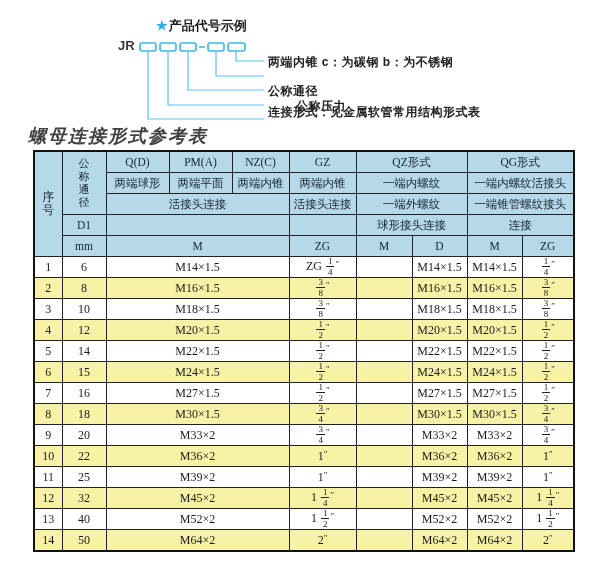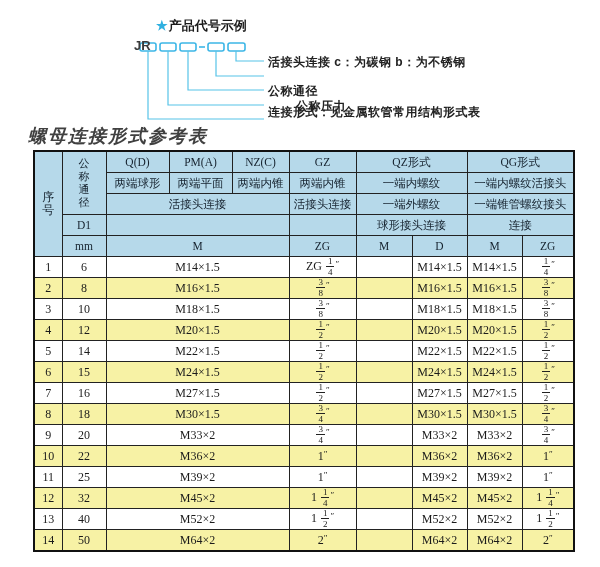--- a/index.html
+++ b/index.html
@@ -5,21 +5,21 @@
   html,body{margin:0;padding:0;}
   body{
     width:600px;height:567px;position:relative;background:#ffffff;
     font-family:"Liberation Sans",sans-serif;color:#1a1a1a;overflow:hidden;
   }
   
   .diagram{position:absolute;left:0;top:0;width:600px;height:130px;}
   .diagram-svg{position:absolute;left:0;top:0;}
   .code-heading{position:absolute;left:112px;top:17px;font-size:13px;font-weight:bold;color:#1a1a1a;white-space:nowrap;margin-left:44px;}
   .code-heading .star{color:#2fb0e0;margin-right:1px;}
-  .code-prefix{position:absolute;left:118px;top:38px;font-size:13px;font-weight:bold;color:#3a3a3a;font-family:"Liberation Sans",sans-serif;margin-left:16px;}
+  .code-prefix{position:absolute;left:118px;top:38px;font-size:13px;font-weight:bold;color:#3a3a3a;font-family:"Liberation Sans",sans-serif;}
   .code-label{position:absolute;left:268px;font-size:12px;font-weight:bold;color:#222;white-space:nowrap;letter-spacing:0.5px;}
   
   .table-title{
     position:absolute;left:28px;top:124px;font-size:18px;font-weight:bold;font-style:italic;
     font-family:"Liberation Serif",serif;color:#404040;letter-spacing:2px;white-space:nowrap;
   }
   
   table.ref{
     position:absolute;left:33px;top:150px;width:540px;border-collapse:collapse;table-layout:fixed;
     font-family:"Liberation Serif",serif;font-size:11.5px;color:#15222e;
@@ -56,21 +56,21 @@
     <polyline points="236,51 236,61 264,61" fill="none" stroke="#57c3e8" stroke-width="1.2"></polyline>
     <polyline points="216,51 216,76 264,76" fill="none" stroke="#57c3e8" stroke-width="1.2"></polyline>
     <polyline points="188,51 188,90 264,90" fill="none" stroke="#57c3e8" stroke-width="1.2"></polyline>
     <polyline points="168,51 168,105 264,105" fill="none" stroke="#57c3e8" stroke-width="1.2"></polyline>
     <polyline points="148,51 148,119 264,119" fill="none" stroke="#57c3e8" stroke-width="1.2"></polyline>
   </svg>
   <div class="code-heading">
     <span class="star">★</span><span>产品代号示例</span>
   </div>
   <div class="code-prefix">JR</div>
-  <div class="code-label" style="top:54px;">活接头连接  c：为碳钢  b：为不锈钢</div>
+  <div class="code-label" style="top:54px;">两端内锥  c：为碳钢  b：为不锈钢</div>
   <div class="code-label" style="top:83px;">公称通径</div>
   <div class="code-label" style="top:98px;margin-left:28px;">公称压力</div>
   <div class="code-label" style="top:104px;font-family:Liberation Mono, monospace;">连接形式：见金属软管常用结构形式表</div>
 </div>
 
 <div class="table-title">螺母连接形式参考表</div>
 
 <table class="ref">
   <colgroup>
     <col style="width:28px">

